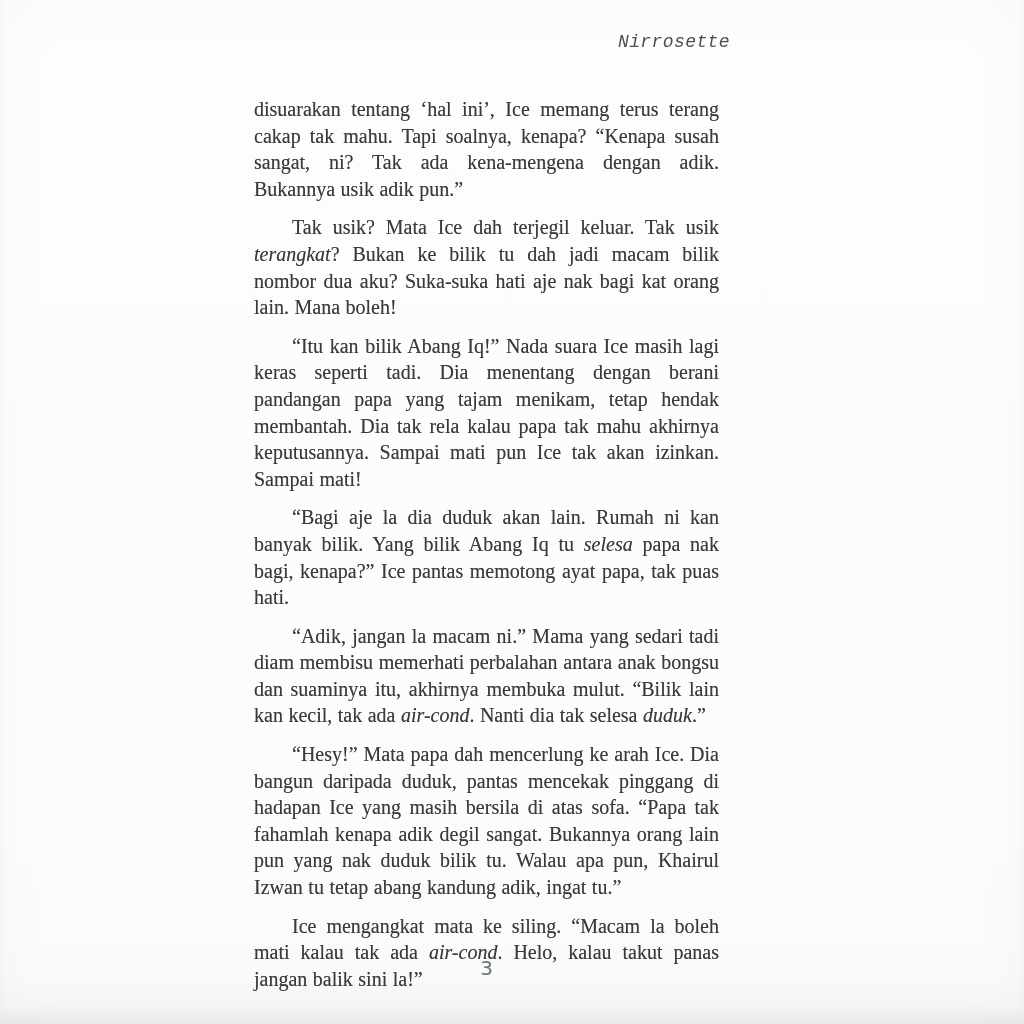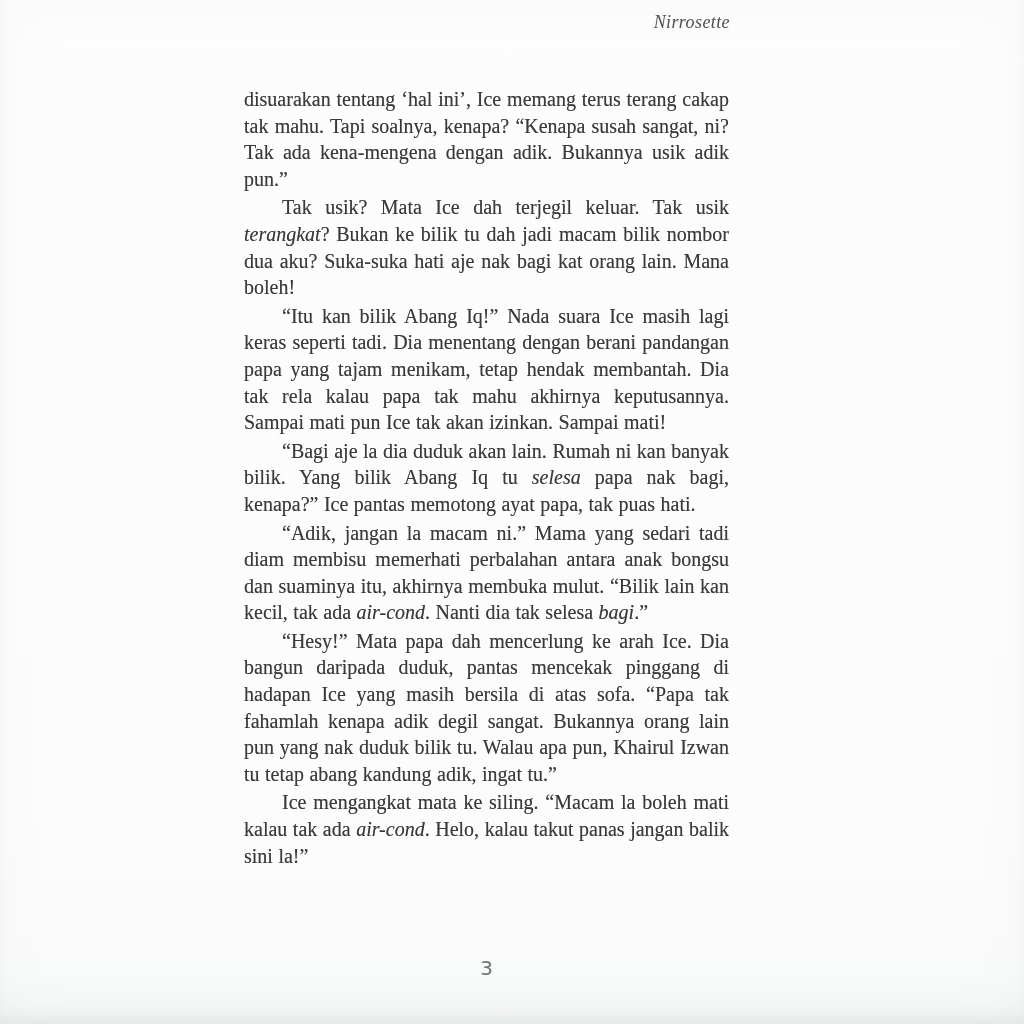--- a/index.html
+++ b/index.html
@@ -13,43 +13,43 @@
   .photo {
     position: relative;
     width: 1024px;
     height: 1024px;
     background: linear-gradient(180deg, #fdfdfd 0%, #fcfcfc 80%, #f9fafa 95%, #f4f5f5 100%);
     box-shadow: inset 0 -12px 16px -8px rgba(195,200,200,0.35),
                 inset 0 0 60px rgba(120,125,125,0.04);
   }
   .running-header {
     position: absolute;
-    top: 12px;
+    top: 32px;
     right: 294px;
-    font-family: Liberation Serif, serif;
+    font-family: Liberation Mono, monospace;
     font-style: italic;
     font-size: 18px;
     letter-spacing: 0.4px;
     color: #4f4f4f;
   }
   .body-text {
     position: absolute;
     left: 242px;
     top: 84px;
     width: 489px;
     font-family: "Liberation Serif", "DejaVu Serif", serif;
     font-size: 20px;
     line-height: 26.6px;
     color: #3a3a3a;
     text-align: justify;
     text-shadow: 0 0 0.5px rgba(70,70,70,0.55);
     word-spacing: 0.5px;
   }
   .body-text p {
-    margin: 2px;
+    margin: 12px;
     padding: 0;
   }
   .body-text p.indent {
     text-indent: 38px;
   }
   .body-text .em {
     font-style: italic;
   }
   .page-number {
     position: absolute;
@@ -67,19 +67,19 @@
 <body>
 
 <div class="photo">
   <div class="running-header">Nirrosette</div>
 
   <div class="body-text">
       <p class=""><span>disuarakan tentang ‘hal ini’, Ice memang terus terang cakap tak mahu. Tapi soalnya, kenapa? “Kenapa susah sangat, ni? Tak ada kena-mengena dengan adik. Bukannya usik adik pun.”</span></p>
       <p class="indent"><span>Tak usik? Mata Ice dah terjegil keluar. Tak usik </span><span class="em">terangkat</span><span>? Bukan ke bilik tu dah jadi macam bilik nombor dua aku? Suka-suka hati aje nak bagi kat orang lain. Mana boleh!</span></p>
       <p class="indent"><span>“Itu kan bilik Abang Iq!” Nada suara Ice masih lagi keras seperti tadi. Dia menentang dengan berani pandangan papa yang tajam menikam, tetap hendak membantah. Dia tak rela kalau papa tak mahu akhirnya keputusannya. Sampai mati pun Ice tak akan izinkan. Sampai mati!</span></p>
       <p class="indent"><span>“Bagi aje la dia duduk akan lain. Rumah ni kan banyak bilik. Yang bilik Abang Iq tu </span><span class="em">selesa</span><span> papa nak bagi, kenapa?” Ice pantas memotong ayat papa, tak puas hati.</span></p>
-      <p class="indent"><span>“Adik, jangan la macam ni.” Mama yang sedari tadi diam membisu memerhati perbalahan antara anak bongsu dan suaminya itu, akhirnya membuka mulut. “Bilik lain kan kecil, tak ada </span><span class="em">air-cond</span><span>. Nanti dia tak selesa </span><span class="em">bagi</span><span>.”</span></p>
+      <p class="indent"><span>“Adik, jangan la macam ni.” Mama yang sedari tadi diam membisu memerhati perbalahan antara anak bongsu dan suaminya itu, akhirnya membuka mulut. “Bilik lain kan kecil, tak ada </span><span class="em">air-cond</span><span>. Nanti dia tak selesa </span><span class="em">duduk</span><span>.”</span></p>
       <p class="indent"><span>“Hesy!” Mata papa dah mencerlung ke arah Ice. Dia bangun daripada duduk, pantas mencekak pinggang di hadapan Ice yang masih bersila di atas sofa. “Papa tak fahamlah kenapa adik degil sangat. Bukannya orang lain pun yang nak duduk bilik tu. Walau apa pun, Khairul Izwan tu tetap abang kandung adik, ingat tu.”</span></p>
       <p class="indent"><span>Ice mengangkat mata ke siling. “Macam la boleh mati kalau tak ada </span><span class="em">air-cond</span><span>. Helo, kalau takut panas jangan balik sini la!”</span></p>
     </div>
 
   <div class="page-number">3</div>
 </div>
 
 </body></html>

